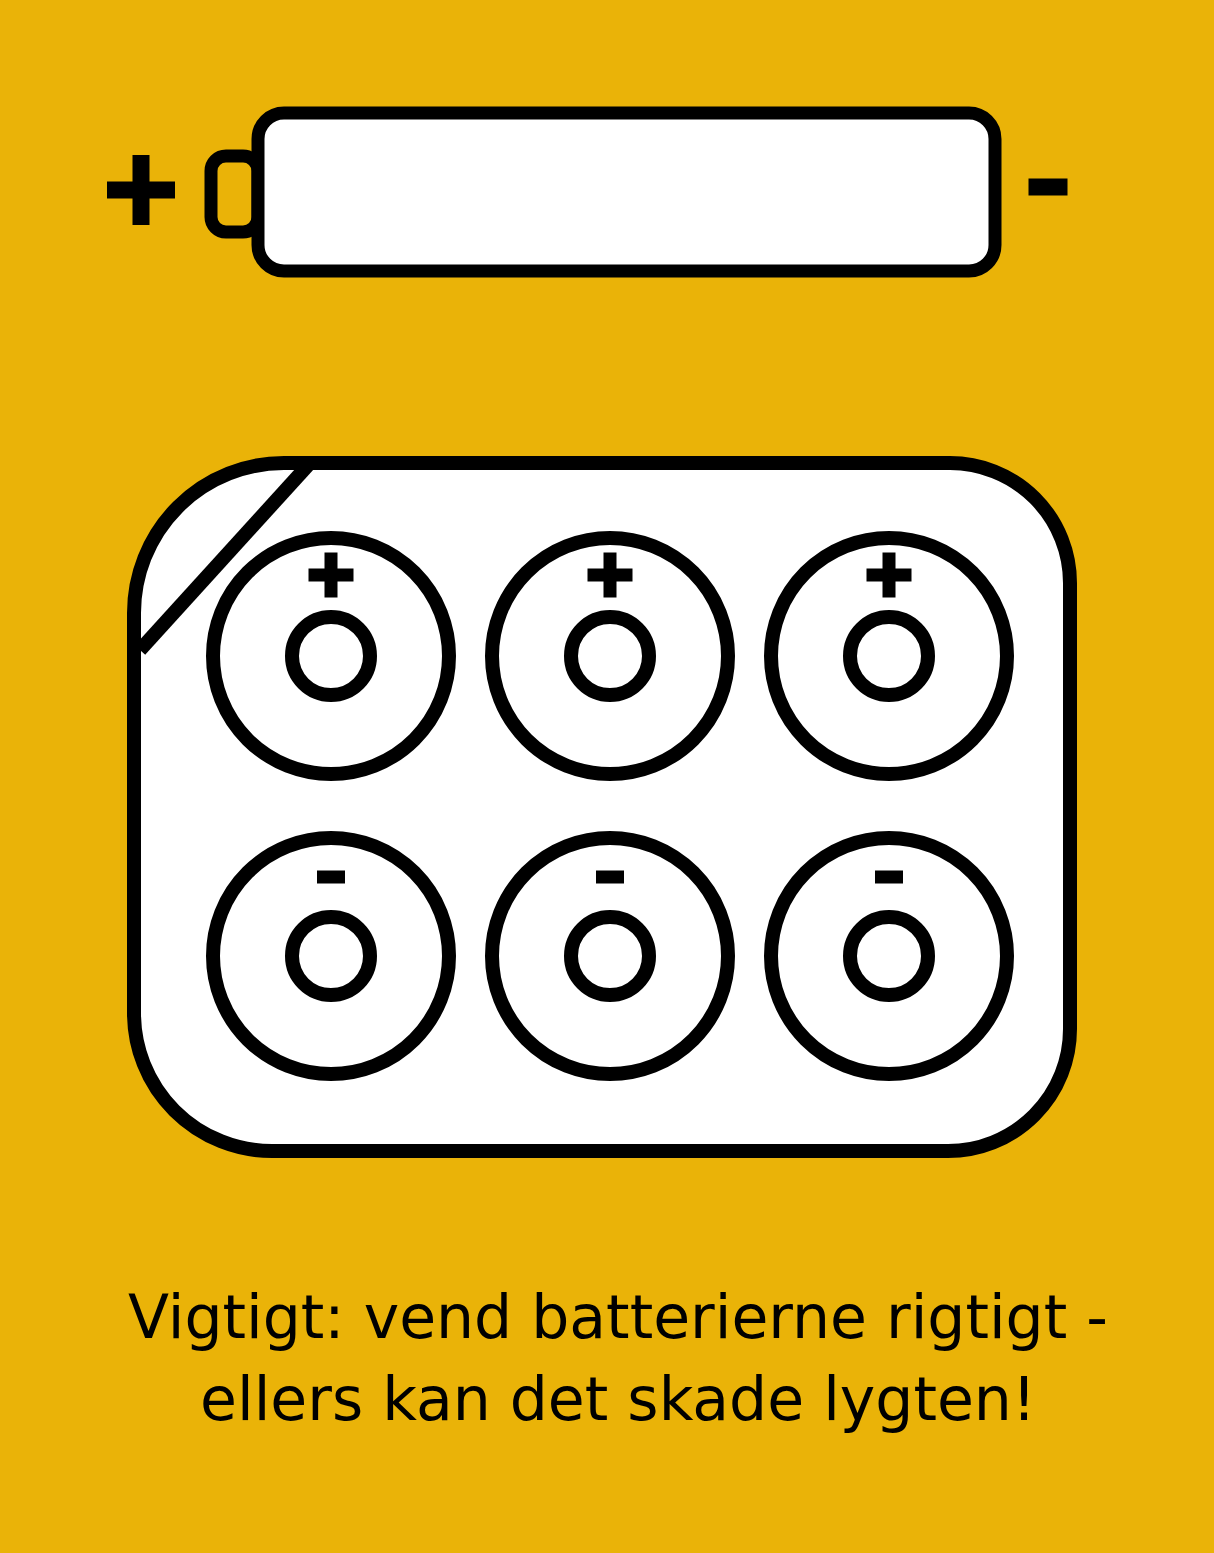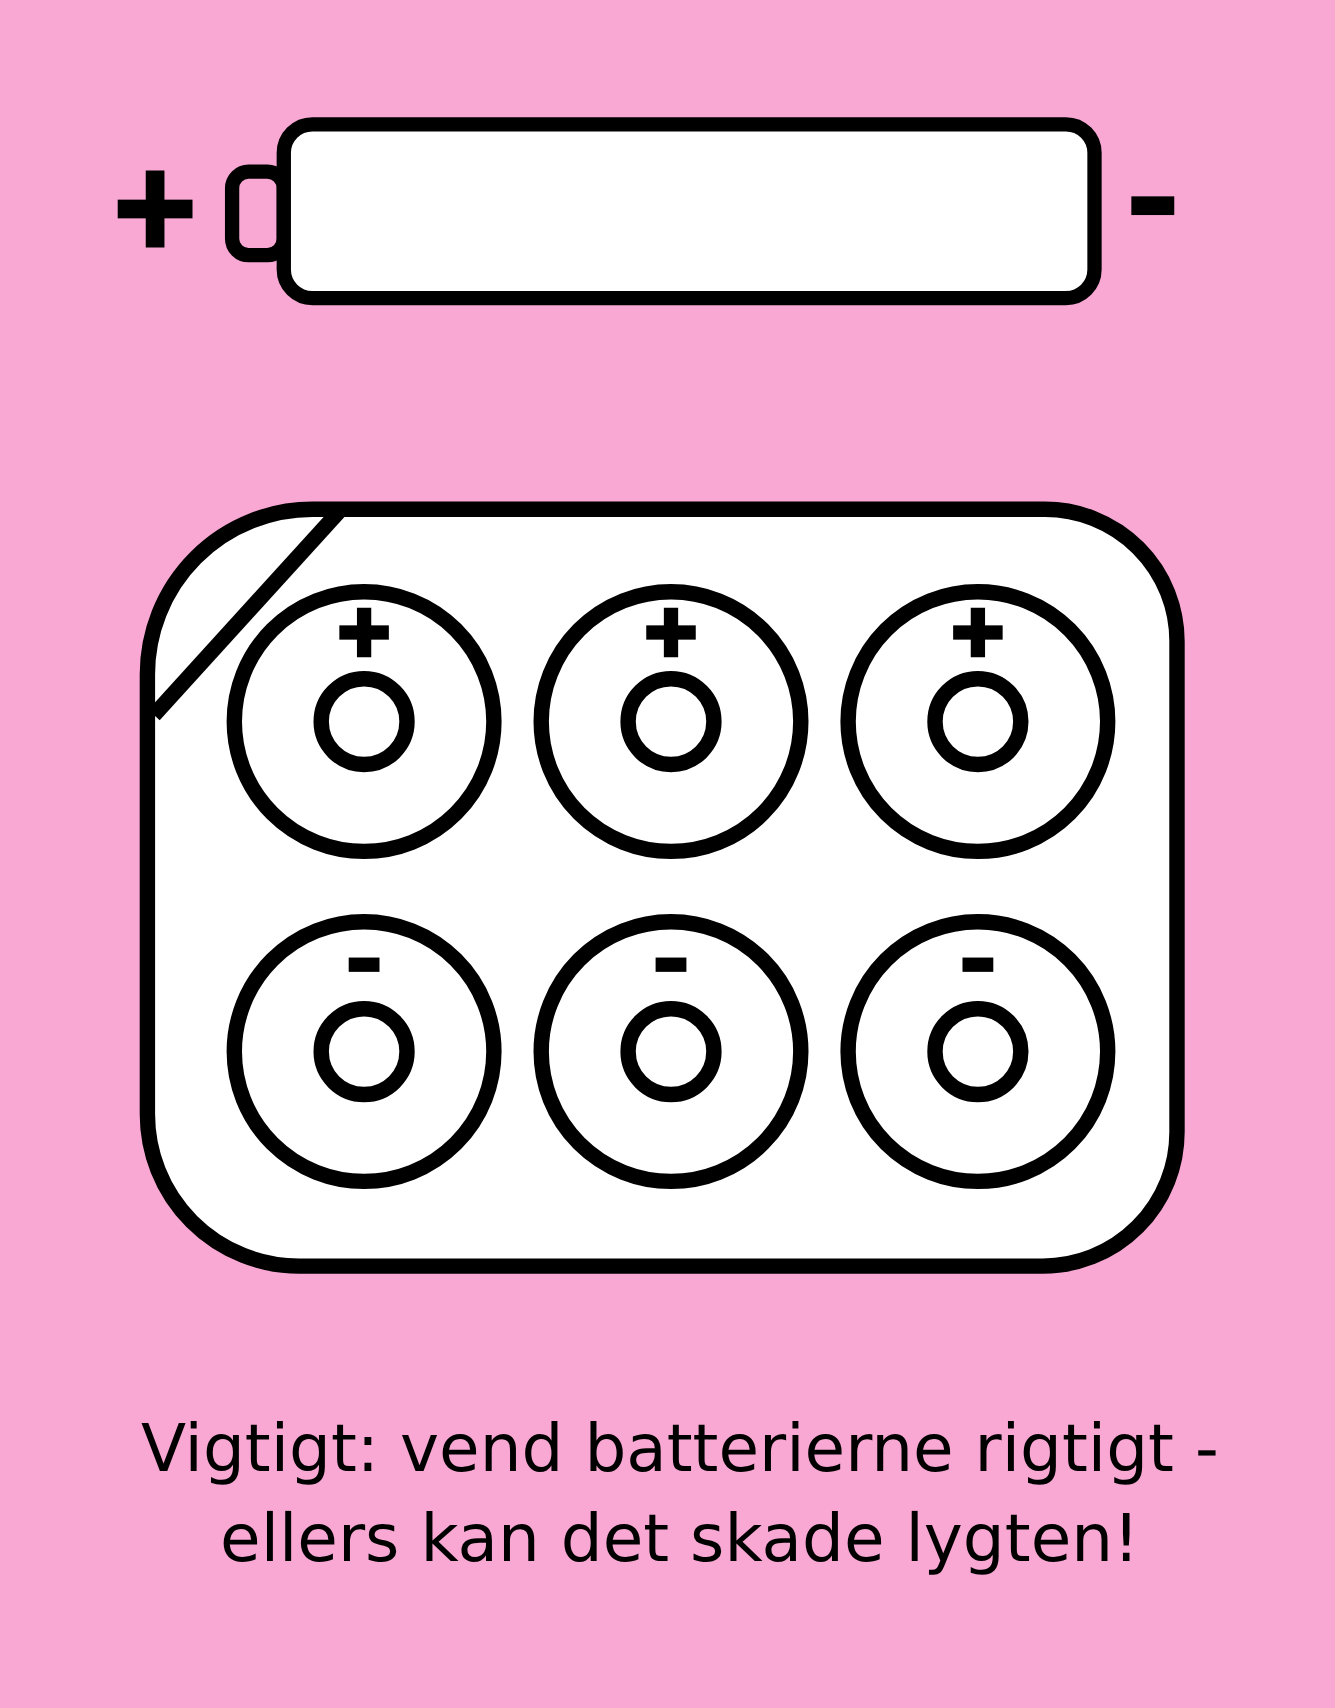--- a/index.html
+++ b/index.html
@@ -3,21 +3,21 @@
 <meta charset="utf-8">
 <style>
   html, body {
     margin: 0;
     padding: 0;
   }
   .page {
     position: relative;
     width: 1214px;
     height: 1553px;
-    background: #f9a8d4;
+    background: #eab308;
     overflow: hidden;
     font-family: "DejaVu Sans", "Liberation Sans", sans-serif;
   }
   .figure-canvas {
     position: absolute;
     left: 0;
     top: 0;
     width: 1214px;
     height: 1553px;
     display: block;

